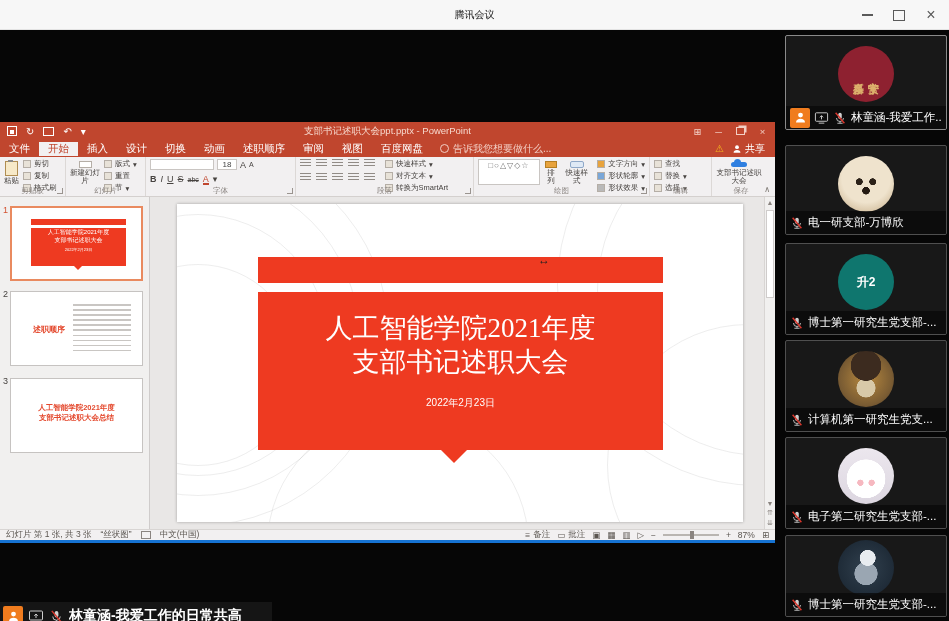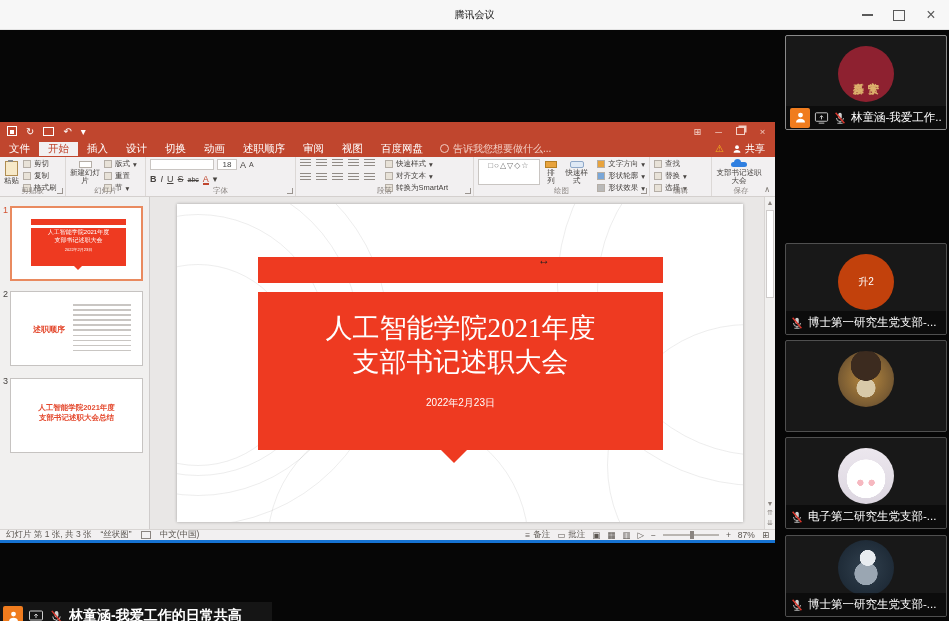--- a/index.html
+++ b/index.html
@@ -111,21 +111,21 @@
     border-radius:2px;overflow:hidden;box-sizing:border-box;}
   .avatar{position:absolute;left:50%;top:10px;transform:translateX(-50%);width:56px;height:56px;border-radius:50%;
     display:flex;align-items:center;justify-content:center;overflow:hidden;}
   .av-callig{background:#8e2130;gap:3px;}
   .vtext{writing-mode:vertical-rl;text-orientation:upright;font-size:11px;line-height:12px;color:#dcb06c;font-weight:bold;}
   .av-dog{background:
     radial-gradient(circle at 38% 46%,#2b2118 7%,transparent 8%),
     radial-gradient(circle at 62% 46%,#2b2118 7%,transparent 8%),
     radial-gradient(circle at 50% 62%,#241a12 8%,transparent 9%),
     radial-gradient(circle at 50% 40%,#efe3cd 55%,#c0a67f 100%);}
-  .av-blue{background:#c2410c;color:#fff;font-size:10px;font-weight:normal;}
+  .av-blue{background:#0f766e;color:#fff;font-size:12px;font-weight:bold;}
   .av-anime{background:
     radial-gradient(circle at 50% 26%,#3c2b1f 30%,transparent 31%),
     radial-gradient(circle at 50% 66%,#d8c9a8 20%,transparent 21%),
     radial-gradient(circle,#b8893f 0%,#7a5c33 65%,#4c3a26 100%);}
   .av-cute{background:
     radial-gradient(circle at 40% 62%,#f6b8c0 6%,transparent 7%),
     radial-gradient(circle at 60% 62%,#f6b8c0 6%,transparent 7%),
     radial-gradient(circle at 50% 55%,#ffffff 46%,transparent 47%),
     linear-gradient(#ece7ee,#dcd6e0);}
   .av-astro{background:
@@ -170,20 +170,21 @@
     <div class="ppt">
 
       <div class="ppt-tb">
         <div class="qat">
           <span class="qat-save"></span>
           <span>↻</span>
           <span class="qat-mon"></span>
           <span>↶</span>
           <span>▾</span>
         </div>
+        <div class="ppt-title">支部书记述职大会ppt.pptx - PowerPoint</div>
         <div class="ppt-ctrls">
           <span class="pbtn">⊞</span>
           <span class="pbtn">─</span>
           <span class="p-restore"></span>
           <span class="pbtn">×</span>
         </div>
       </div>
 
       <div class="ppt-tabs">
         <span class="tab">文件</span>
@@ -504,39 +505,62 @@
             <rect x="6" y="2" width="4" height="7" rx="2" fill="#cfcfcf"></rect>
             <path d="M4 8a4 4 0 0 0 8 0" stroke="#cfcfcf" fill="none"></path>
             <line x1="8" y1="12" x2="8" y2="14" stroke="#cfcfcf"></line>
             <line x1="5" y1="14" x2="11" y2="14" stroke="#cfcfcf"></line>
             <line x1="3" y1="2" x2="13" y2="14" stroke="#d8352b" stroke-width="1.6"></line>
           </svg>
         <span class="pname">林童涵-我爱工作...</span>
       </div>
     </div>
 
-
-    <div class="tile" style="top:213px;height:92px">
-      <div class="avatar av-blue">
-        <span>升2</span>
-      </div>
+    <div class="tile" style="top:115px;height:90px">
+      <div class="avatar av-dog"></div>
       <div class="namebar">
         <svg class="icsvg" width="14" height="14" viewBox="0 0 16 16">
             <rect x="6" y="2" width="4" height="7" rx="2" fill="#cfcfcf"></rect>
             <path d="M4 8a4 4 0 0 0 8 0" stroke="#cfcfcf" fill="none"></path>
             <line x1="8" y1="12" x2="8" y2="14" stroke="#cfcfcf"></line>
             <line x1="5" y1="14" x2="11" y2="14" stroke="#cfcfcf"></line>
             <line x1="3" y1="2" x2="13" y2="14" stroke="#d8352b" stroke-width="1.6"></line>
           </svg>
+        <span class="pname">电一研支部-万博欣</span>
+      </div>
+    </div>
+
+    <div class="tile" style="top:213px;height:92px">
+      <div class="avatar av-blue">
+        <span>升2</span>
+      </div>
+      <div class="namebar">
+        <svg class="icsvg" width="14" height="14" viewBox="0 0 16 16">
+            <rect x="6" y="2" width="4" height="7" rx="2" fill="#cfcfcf"></rect>
+            <path d="M4 8a4 4 0 0 0 8 0" stroke="#cfcfcf" fill="none"></path>
+            <line x1="8" y1="12" x2="8" y2="14" stroke="#cfcfcf"></line>
+            <line x1="5" y1="14" x2="11" y2="14" stroke="#cfcfcf"></line>
+            <line x1="3" y1="2" x2="13" y2="14" stroke="#d8352b" stroke-width="1.6"></line>
+          </svg>
         <span class="pname">博士第一研究生党支部-...</span>
       </div>
     </div>
 
     <div class="tile" style="top:310px;height:92px">
       <div class="avatar av-anime"></div>
+      <div class="namebar">
+        <svg class="icsvg" width="14" height="14" viewBox="0 0 16 16">
+            <rect x="6" y="2" width="4" height="7" rx="2" fill="#cfcfcf"></rect>
+            <path d="M4 8a4 4 0 0 0 8 0" stroke="#cfcfcf" fill="none"></path>
+            <line x1="8" y1="12" x2="8" y2="14" stroke="#cfcfcf"></line>
+            <line x1="5" y1="14" x2="11" y2="14" stroke="#cfcfcf"></line>
+            <line x1="3" y1="2" x2="13" y2="14" stroke="#d8352b" stroke-width="1.6"></line>
+          </svg>
+        <span class="pname">计算机第一研究生党支...</span>
+      </div>
     </div>
 
     <div class="tile" style="top:407px;height:92px">
       <div class="avatar av-cute"></div>
       <div class="namebar">
         <svg class="icsvg" width="14" height="14" viewBox="0 0 16 16">
             <rect x="6" y="2" width="4" height="7" rx="2" fill="#cfcfcf"></rect>
             <path d="M4 8a4 4 0 0 0 8 0" stroke="#cfcfcf" fill="none"></path>
             <line x1="8" y1="12" x2="8" y2="14" stroke="#cfcfcf"></line>
             <line x1="5" y1="14" x2="11" y2="14" stroke="#cfcfcf"></line>

